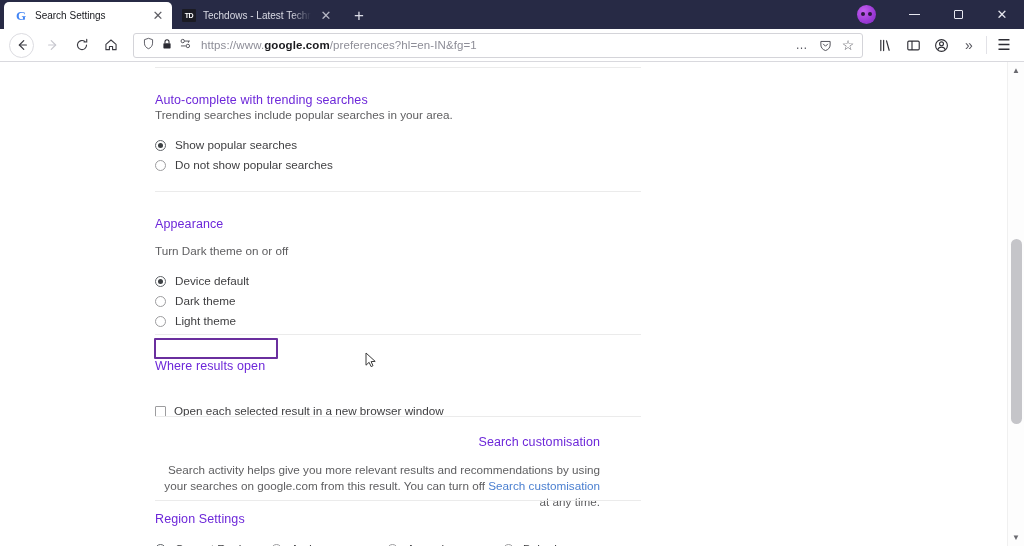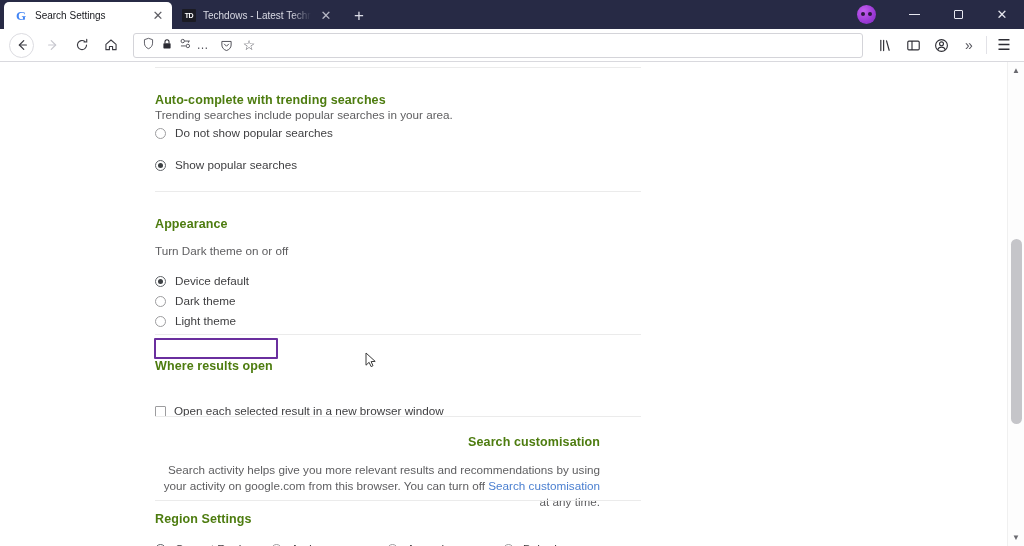--- a/index.html
+++ b/index.html
@@ -205,22 +205,22 @@
     position: relative;
     padding-left: 155px;
     overflow: hidden;
   }
   .content { width: 487px; position: relative; }
 
   .divider { height: 1px; background: #ebebeb; width: 486px; }
 
   .sec-title {
     font-size: 12.5px;
-    font-weight: bold;
-    color: #4d7c0f;
+    font-weight: normal;
+    color: #6d28d9;
     letter-spacing: 0.1px;
   }
   .sec-desc {
     font-size: 11.7px;
     color: #5e5e60;
     line-height: 16px;
   }
   .opt {
     display: flex;
     align-items: center;
@@ -393,20 +393,21 @@
         <span>
           <svg width="13" height="13" viewBox="0 0 16 16" fill="none" stroke="#4e4e56" stroke-width="1.15">
             <circle cx="4.6" cy="5" r="2.1"></circle>
               <path d="M7.2 5 H13.4"></path>
               <path d="M11.6 5 V7.1"></path>
             <circle cx="10.9" cy="11" r="2.1"></circle>
               <path d="M8.3 11 H2.4"></path>
           </svg>
         </span>
       </div>
+      <div class="urltext"><span>https://www.</span><b>google.com</b><span>/preferences?hl=en-IN&amp;fg=1</span></div>
       <div class="url-actions">
         <div class="url-act" style="letter-spacing:1px;">…</div>
         <div class="url-act">
           <svg width="13" height="13" viewBox="0 0 16 16" fill="none" stroke="#4e4e56" stroke-width="1.2" stroke-linejoin="round">
             <path d="M2.3 3 H13.7 V7.4 C13.7 10.7 11.2 13.3 8 14.2 C4.8 13.3 2.3 10.7 2.3 7.4 Z"></path>
             <path d="M5.4 6.3 L8 8.9 L10.6 6.3" stroke-linecap="round"></path>
           </svg>
         </div>
         <div class="url-act" style="font-size:14px;">☆</div>
       </div>
@@ -441,27 +442,27 @@
 
   <div class="viewport">
     <div class="page">
       <div class="content">
 
         <div class="divider abs" style="top:5px; left:0;"></div>
 
         <div class="abs" style="top:31px; left:0;">
           <div class="sec-title">Auto-complete with trending searches</div>
           <div class="sec-desc" style="">Trending searches include popular searches in your area.</div>
+          <div class="opt" style="margin-top:12px;">
+            <span class="radio checked"></span>
+            <span class="opt-label">Show popular searches</span>
+          </div>
           <div class="opt">
             <span class="radio"></span>
             <span class="opt-label">Do not show popular searches</span>
-          </div>
-          <div class="opt" style="margin-top:12px;">
-            <span class="radio checked"></span>
-            <span class="opt-label">Show popular searches</span>
           </div>
         </div>
 
         <div class="divider abs" style="top:129px; left:0;"></div>
 
         <div class="abs" style="top:155px; left:0;">
           <div class="sec-title">Appearance</div>
           <div class="sec-desc" style="margin-top:12px;">Turn Dark theme on or off</div>
           <div class="opt" style="margin-top:12px;">
             <span class="radio checked"></span>
@@ -492,21 +493,21 @@
           <div class="opt" style="margin-top:28px; gap:8px;">
             <span class="checkbox"></span>
             <span class="opt-label">Open each selected result in a new browser window</span>
           </div>
         </div>
 
         <div class="divider abs" style="top:354px; left:0;"></div>
 
         <div class="abs" style="top:373px; left:0; width:445px;text-align:right;">
           <div class="sec-title">Search customisation</div>
-          <div class="sec-desc" style="margin-top:13px;"><span>Search activity helps give you more relevant results and recommendations by using your activity on google.com from this browser. You can turn off </span><span class="link">Search customisation</span><span> at any time.</span></div>
+          <div class="sec-desc" style="margin-top:13px;"><span>Search activity helps give you more relevant results and recommendations by using your searches on google.com from this result. You can turn off </span><span class="link">Search customisation</span><span> at any time.</span></div>
         </div>
 
         <div class="divider abs" style="top:438px; left:0;"></div>
 
         <div class="abs" style="top:450px; left:0; width:487px;">
           <div class="sec-title">Region Settings</div>
           <div class="region-row" style="margin-top:16px;">
             <div class="region-item">
               <span class="radio checked"></span>
               <span class="opt-label">Current Region</span>

